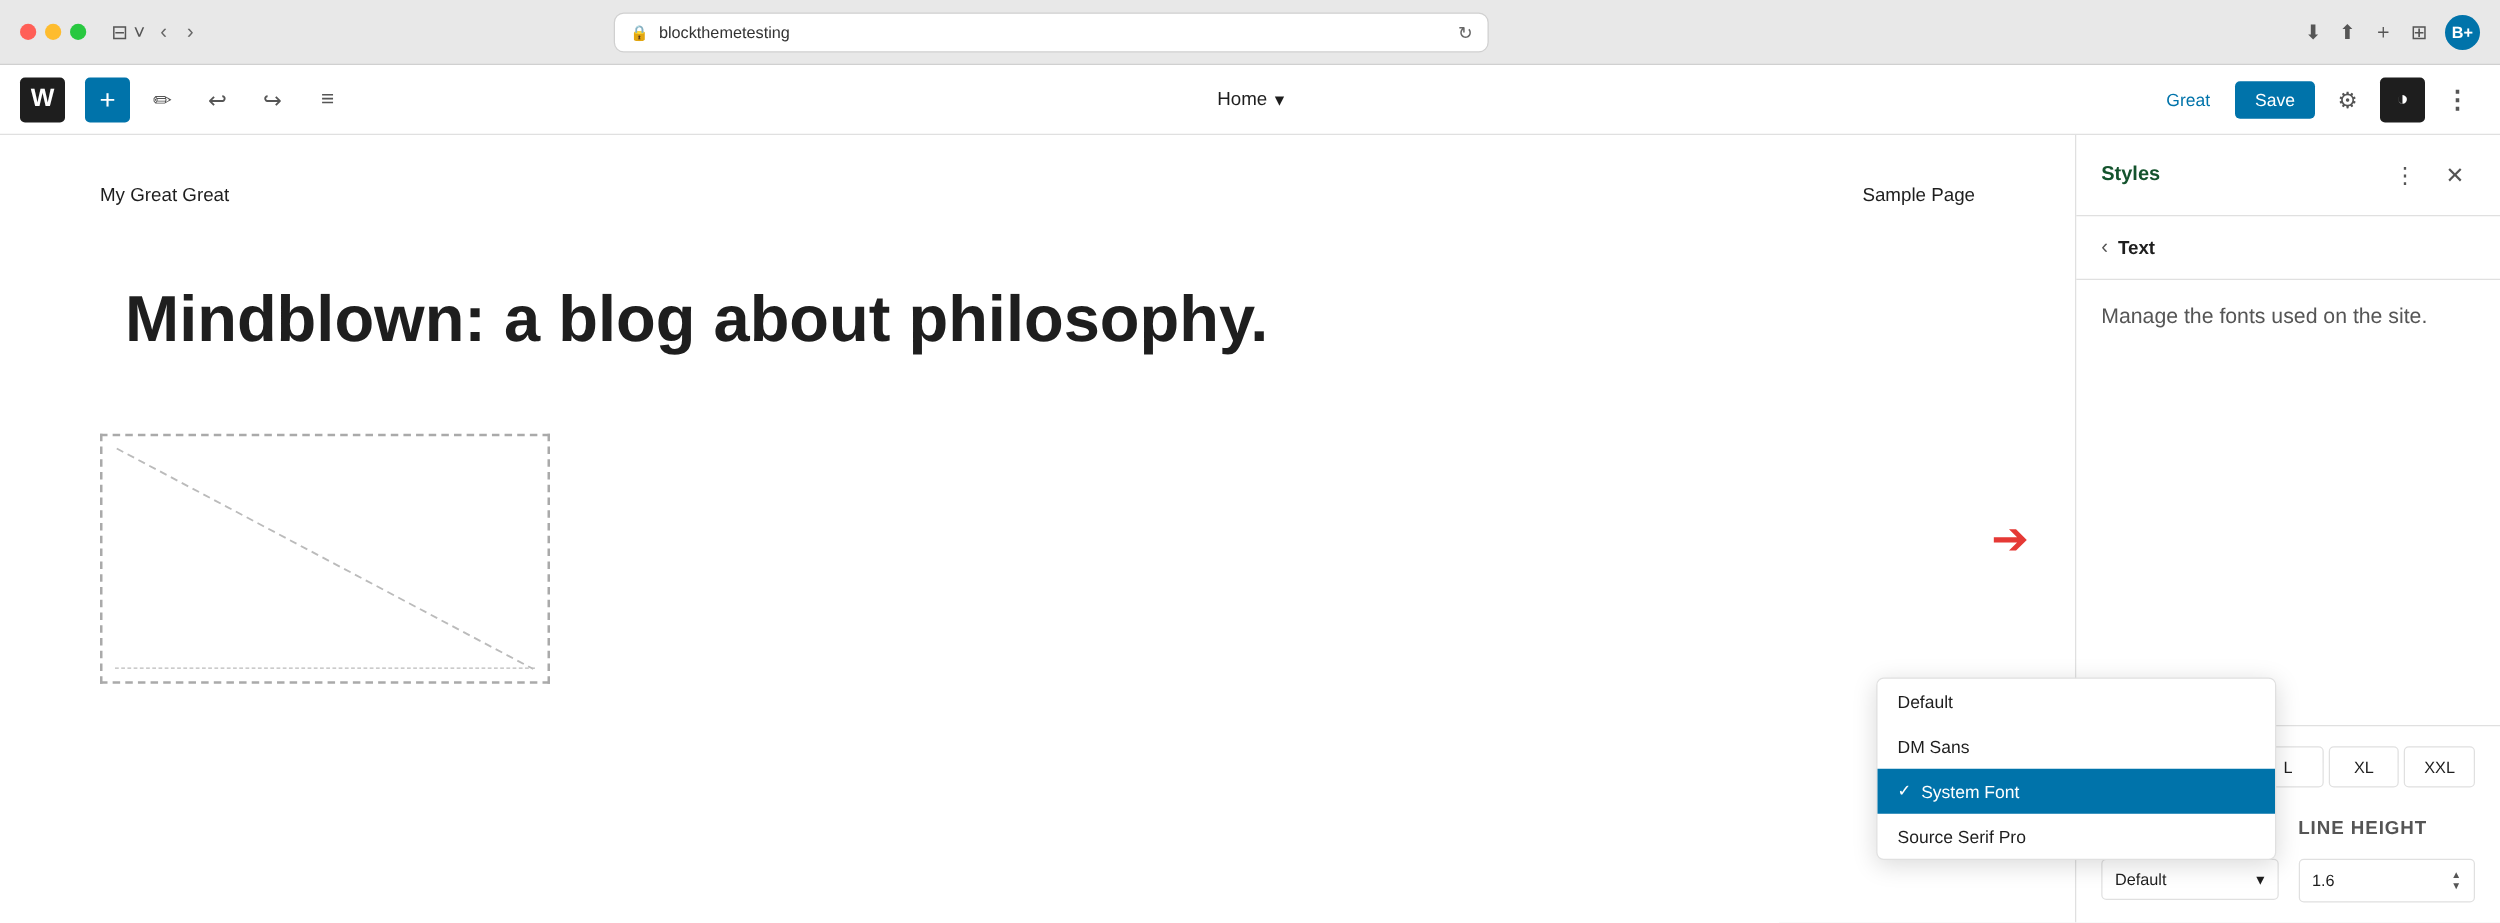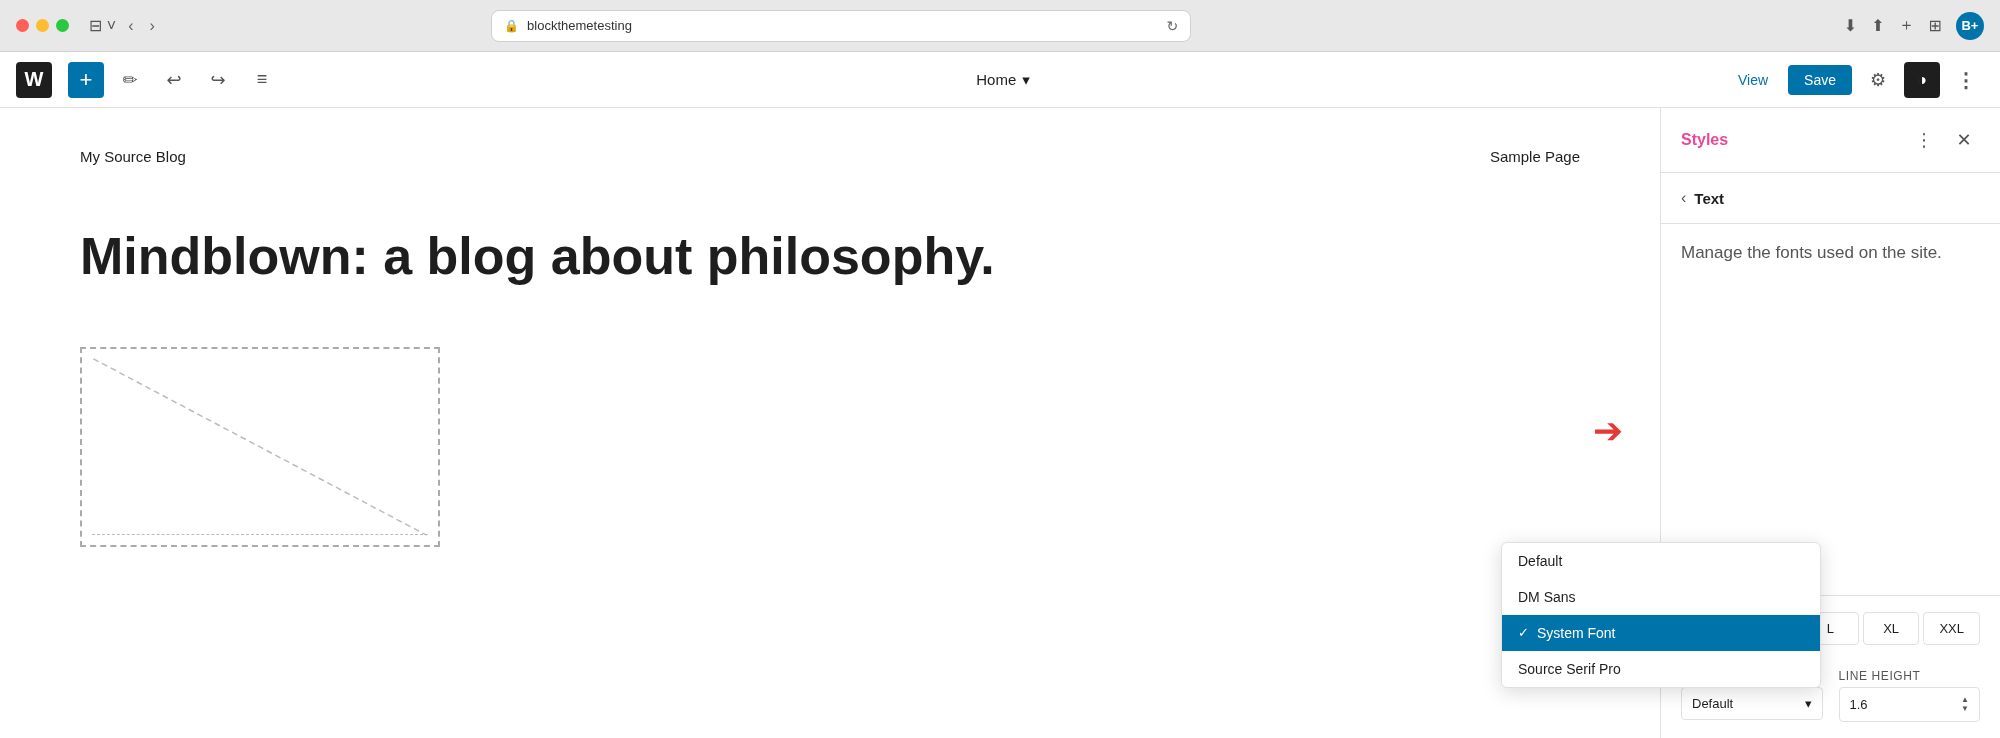--- a/index.html
+++ b/index.html
@@ -130,20 +130,21 @@
       margin-bottom: 60px;
       font-size: 15px;
       color: #1e1e1e;
     }
     .page-title-content {
       font-size: 52px;
       font-weight: 700;
       color: #1e1e1e;
       line-height: 1.2;
       margin-bottom: 60px;
+      margin-left: 20px;
     }
     .image-placeholder {
       width: 360px;
       height: 200px;
       border: 2px dashed #aaa;
       position: relative;
       margin-top: 20px;
     }
     .image-placeholder::before {
       content: '';
@@ -169,21 +170,21 @@
       flex-direction: column;
       position: relative;
     }
     .styles-panel-header {
       display: flex;
       justify-content: space-between;
       align-items: center;
       padding: 16px 20px;
       border-bottom: 1px solid #e0e0e0;
     }
-    .styles-title { font-size: 16px; font-weight: 600; color: #ec4899; }
+    .styles-title { font-size: 16px; font-weight: 600; color: #14532d; }
     .panel-header-actions { display: flex; gap: 8px; }
     .panel-icon-btn {
       background: none; border: none; cursor: pointer;
       color: #555; font-size: 18px;
       width: 32px; height: 32px;
       display: flex; align-items: center; justify-content: center;
     }
 
     .text-section-header {
       display: flex;
@@ -267,26 +268,26 @@
     }
 
     
     .appearance-row {
       display: flex;
       gap: 16px;
       padding: 8px 20px 16px;
     }
     .appearance-col { flex: 1; }
     .appearance-label {
-      font-size: 12px;
-      font-weight: 400;
+      font-size: 15px;
+      font-weight: 700;
       color: #555;
       text-transform: uppercase;
       letter-spacing: 0.05em;
-      margin-bottom: 4px;
+      margin-bottom: 16px;
     }
     .appearance-select {
       width: 100%;
       padding: 8px 10px;
       border: 1px solid #e0e0e0;
       border-radius: 4px;
       font-size: 13px;
       color: #1e1e1e;
       background: white;
       cursor: pointer;
@@ -353,33 +354,33 @@
   <button class="toolbar-icon-btn">≡</button>
 
   <div class="toolbar-center">
     <button class="home-btn">
       <span>Home</span>
       <span>▾</span>
     </button>
   </div>
 
   <div class="toolbar-right">
-    <button class="view-btn">View</button>
+    <button class="view-btn">Great</button>
     <button class="save-btn">Save</button>
     <button class="settings-icon-btn">⚙</button>
     <button class="dark-toggle">◑</button>
     <button class="more-btn">⋮</button>
   </div>
 </div>
 
 <div class="main-layout">
 
   <div class="content-area">
     <div class="site-header">
-      <span>My Source Blog</span>
+      <span>My Great Great</span>
       <span>Sample Page</span>
     </div>
     <div class="page-title-content">Mindblown: a blog about philosophy.</div>
     <div class="image-placeholder">
       <div class="diag-line">
         <svg viewBox="0 0 360 200" xmlns="http://www.w3.org/2000/svg">
           <line x1="10" y1="10" x2="350" y2="190" stroke="#bbb" stroke-width="1.5" stroke-dasharray="6,4"></line>
         </svg>
       </div>
     </div>

